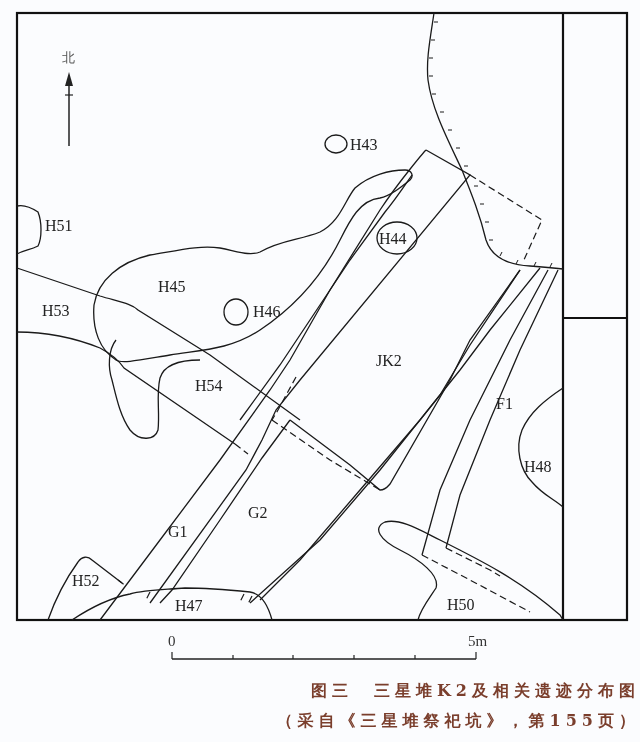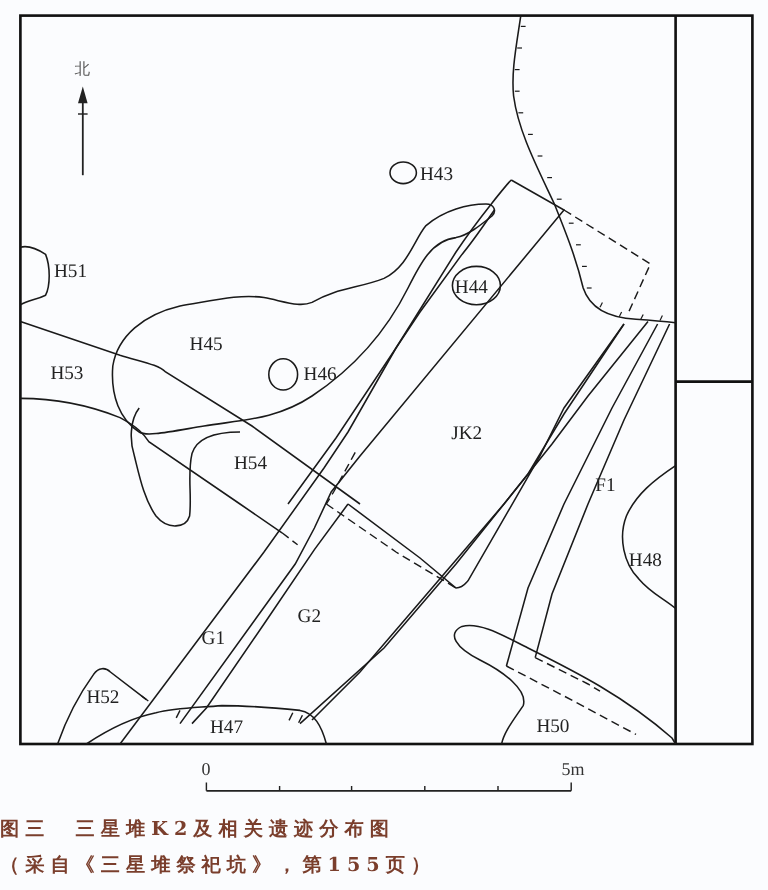--- a/index.html
+++ b/index.html
@@ -1,21 +1,21 @@
 <!DOCTYPE html>
 <html><head>
 <meta charset="utf-8">
 <style>
   html, body { margin: 0; padding: 0; background: #fbfcfe; }
   body { width: 640px; height: 742px; position: relative; overflow: hidden; font-family: "DejaVu Serif", serif; }
   #diagram { position: absolute; left: 0; top: 0; width: 640px; height: 742px; }
   .lbl { font-family: "Liberation Serif", "DejaVu Serif", serif; font-size: 16px; fill: #222; }
   .north { font-family: "DejaVu Sans", sans-serif; font-size: 13px; fill: #555; }
   .scale-lbl { font-family: "Liberation Serif", serif; font-size: 15px; fill: #333; }
-  .caption { position: absolute; left: 0; width: 640px; text-align: left; color: #7a3e2c; font-family: "DejaVu Serif", serif; font-size: 16px; letter-spacing: 5px; font-weight: bold; }
+  .caption { position: absolute; left: 0; width: 640px; text-align: right; color: #7a3e2c; font-family: "DejaVu Serif", serif; font-size: 16px; letter-spacing: 5px; font-weight: bold; }
   #caption-1 { top: 681px; }
   #caption-2 { top: 711px; }
   .ln { fill: none; stroke: #1a1a1a; stroke-width: 1.3; }
   .dash { fill: none; stroke: #1a1a1a; stroke-width: 1.2; stroke-dasharray: 7 4; }
   .frame { fill: none; stroke: #111; stroke-width: 2.2; }
 </style>
 </head>
 <body>
 
 <svg id="diagram" viewBox="0 0 640 742" xmlns="http://www.w3.org/2000/svg">

